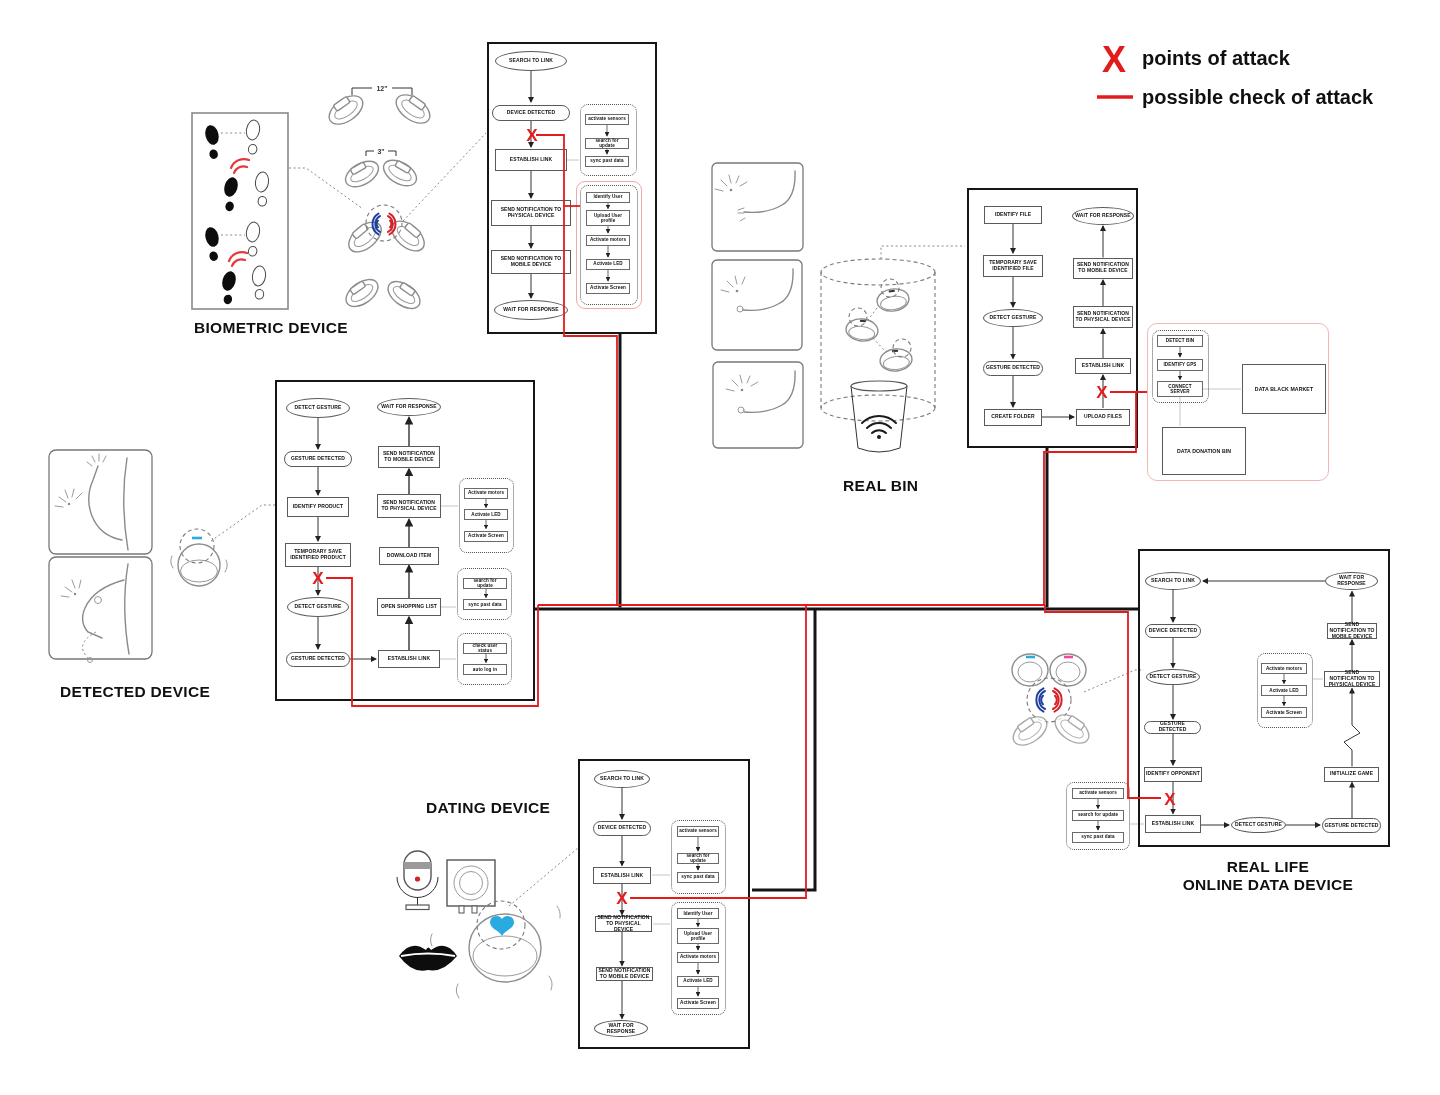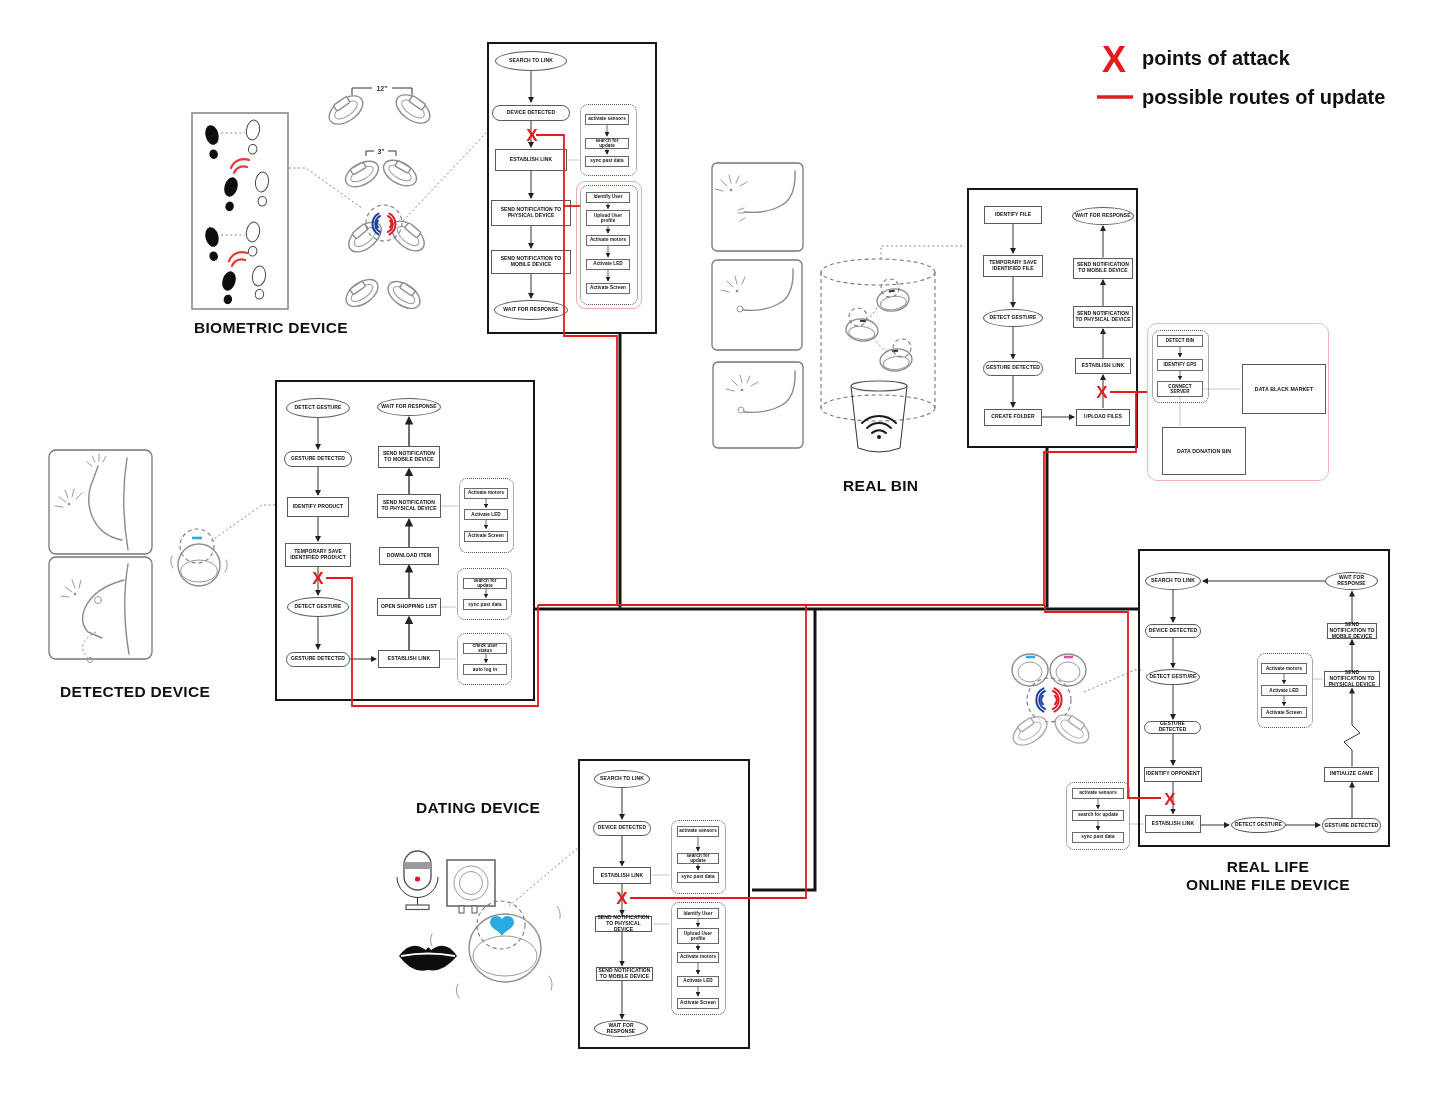--- a/index.html
+++ b/index.html
@@ -508,23 +508,23 @@
 
 <div class="xmark xs" style="left:532px;top:135px;">X</div>
 <div class="xmark xs" style="left:318px;top:578px;">X</div>
 <div class="xmark xs" style="left:1102px;top:392px;">X</div>
 <div class="xmark xs" style="left:622px;top:898px;">X</div>
 <div class="xmark xs" style="left:1170px;top:799px;">X</div>
 
 <div class="devlabel" style="left:194px;top:319px;">BIOMETRIC DEVICE</div>
 <div class="devlabel" style="left:60px;top:683px;">DETECTED DEVICE</div>
 <div class="devlabel" style="left:843px;top:477px;">REAL BIN</div>
-<div class="devlabel" style="left:416px;top:799px;">DATING DEVICE</div>
+<div class="devlabel" style="left:426px;top:799px;">DATING DEVICE</div>
 <div class="devlabel" style="left:1158px;top:858px;width:220px;text-align:center;">
   <div>REAL LIFE</div>
-  <div>ONLINE FILE DEVICE</div>
+  <div>ONLINE DATA DEVICE</div>
 </div>
 
 <div class="xmark xl" style="left:1114px;top:60px;">X</div>
 <div class="legendtext" style="left:1142px;top:47px;">points of attack</div>
-<div class="legendtext" style="left:1142px;top:86px;">possible routes of update</div>
+<div class="legendtext" style="left:1142px;top:86px;">possible check of attack</div>
 
 </div>
 
 </body></html>

